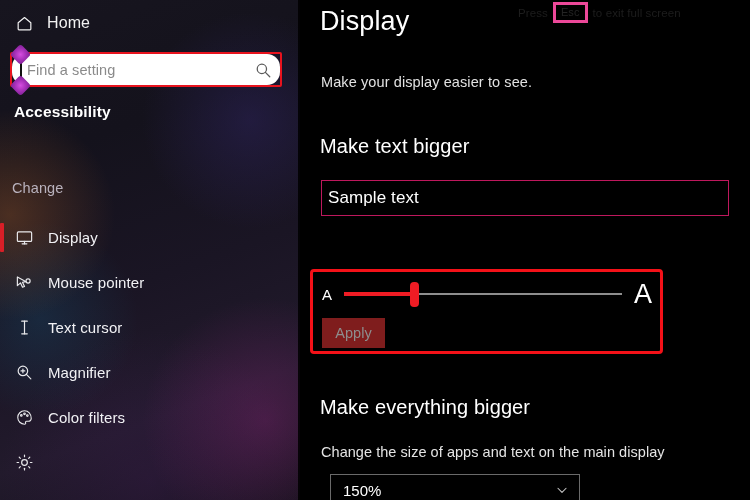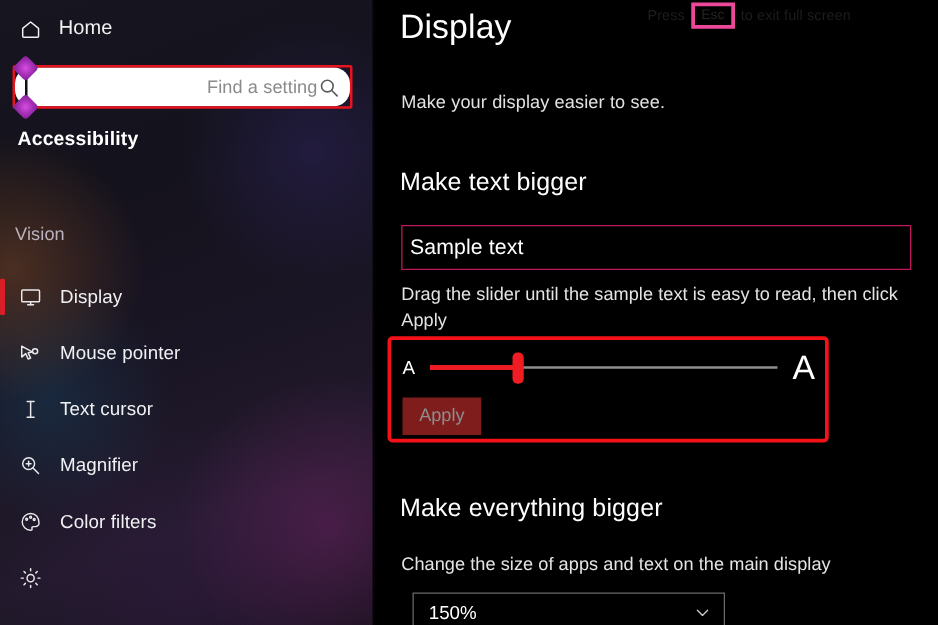--- a/index.html
+++ b/index.html
@@ -16,21 +16,20 @@
   #sidebar {
     position:absolute; left:0; top:0; width:300px; height:500px;
     background:
       radial-gradient(circle 150px at 10px 215px, rgba(186,104,40,.32), transparent 70%),
       radial-gradient(circle 140px at 40px 320px, rgba(24,86,120,.30), transparent 70%),
       radial-gradient(circle 170px at 265px 420px, rgba(150,40,130,.34), transparent 72%),
       radial-gradient(circle 150px at 250px 120px, rgba(52,40,110,.40), transparent 72%),
       radial-gradient(circle 200px at 150px 480px, rgba(70,30,90,.30), transparent 75%),
       linear-gradient(160deg, #17151f 0%, #14121c 28%, #1a1524 55%, #221a2c 78%, #15121c 100%);
     overflow:hidden;
-    text-align:right;
   }
   #sidebar-edge {
     position:absolute; right:0; top:0; width:2px; height:500px;
     background:#000; opacity:.85;
   }
 
   
   #home-row {
     position:absolute; left:0; top:4px; width:300px; height:38px;
     display:flex; align-items:center; padding-left:14px; gap:13px;
@@ -222,21 +221,21 @@
           </svg>
         </span>
       </div>
       <div id="search-caret"></div>
       <div id="sel-handle-top" class="sel-handle"></div>
       <div id="sel-handle-bottom" class="sel-handle"></div>
       <div id="search-annotation"></div>
     </div>
 
     <div id="accessibility-title">Accessibility</div>
-    <div id="vision-title">Vision</div>
+    <div id="vision-title">Change</div>
 
     <div id="nav">
 
       <div class="nav-item selected">
         <span class="nav-icon">
           <svg viewBox="0 0 24 24" width="19" height="19" fill="none" stroke="currentColor" stroke-width="1.5" stroke-linecap="round" stroke-linejoin="round">
             <rect x="3" y="5" width="18" height="12" rx="1.2"></rect>
               <path d="M9 20 H15"></path>
               <path d="M12 17 V20"></path>
           </svg>
@@ -319,21 +318,20 @@
 
     <div id="display-title">Display</div>
     <div id="display-subtitle">Make your display easier to see.</div>
 
     <div id="maketext-title">Make text bigger</div>
 
     <div id="sample-box">
       <span id="sample-text">Sample text</span>
     </div>
 
-    <div id="drag-hint">Drag the slider until the sample text is easy to read, then click Apply</div>
 
     <div id="slider-row">
       <span id="slider-a-small">A</span>
       <span id="slider-track-wrap">
         <span id="slider-track-bg"></span>
         <span id="slider-track-fill" style="width: 25%;"></span>
         <span id="slider-thumb" style="left: 25%;"></span>
       </span>
       <span id="slider-a-large">A</span>
     </div>

